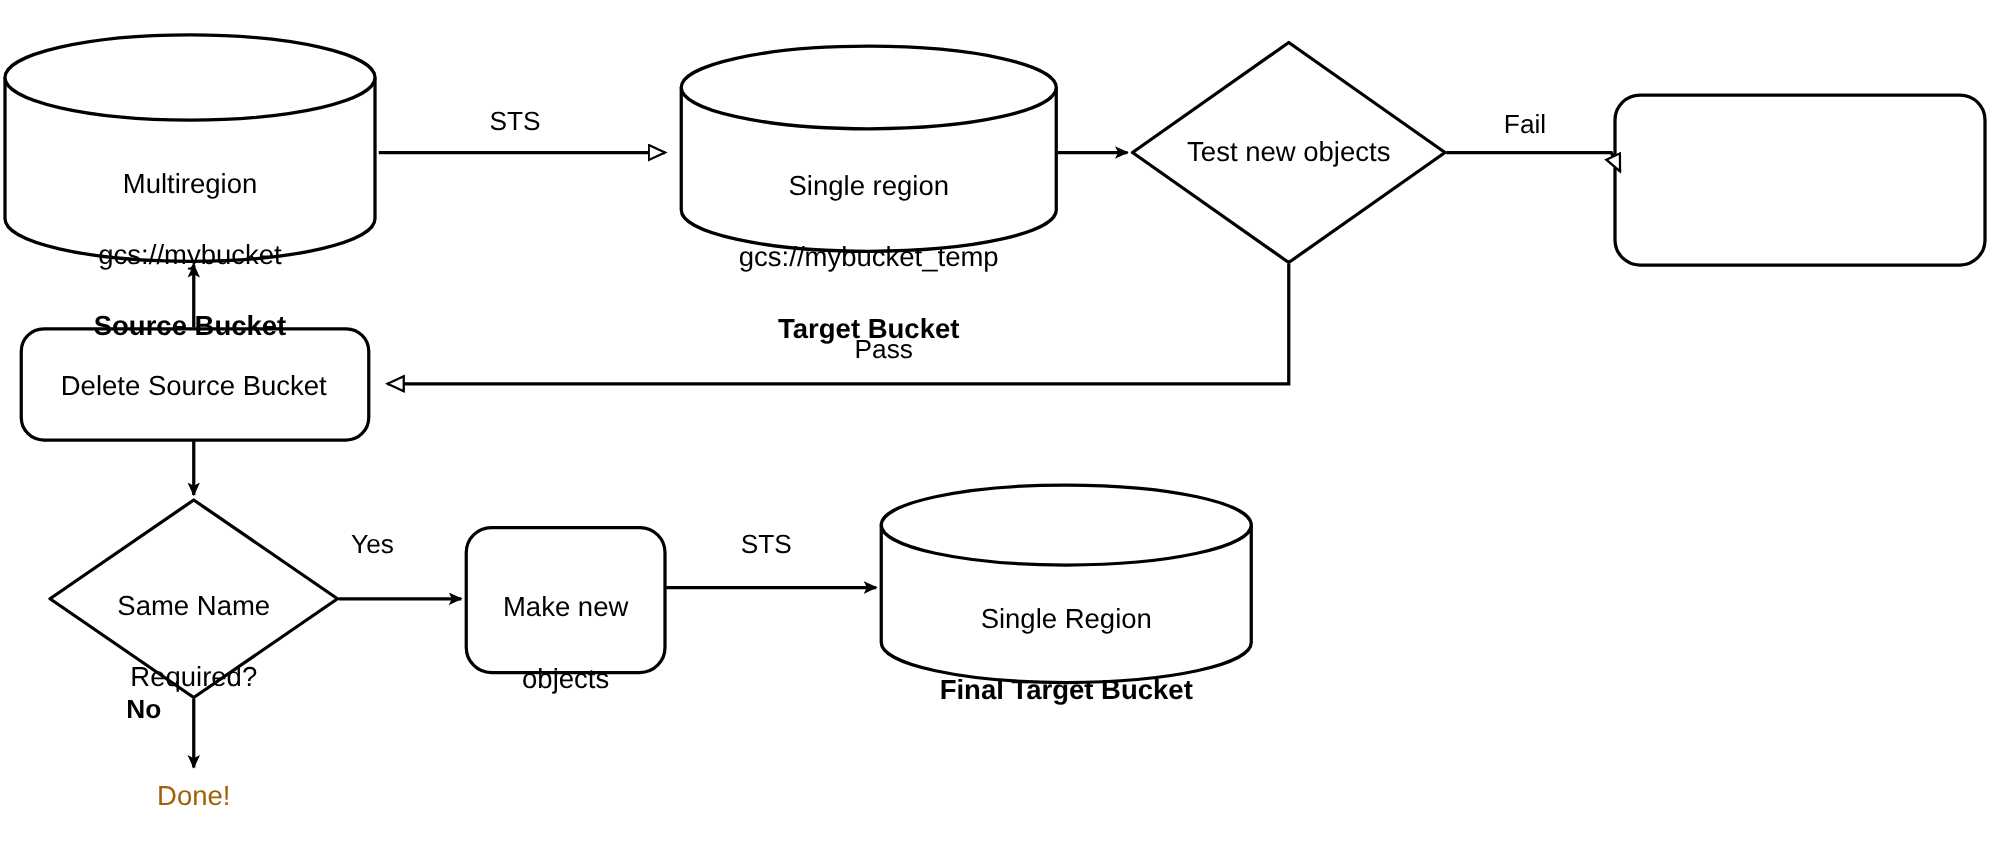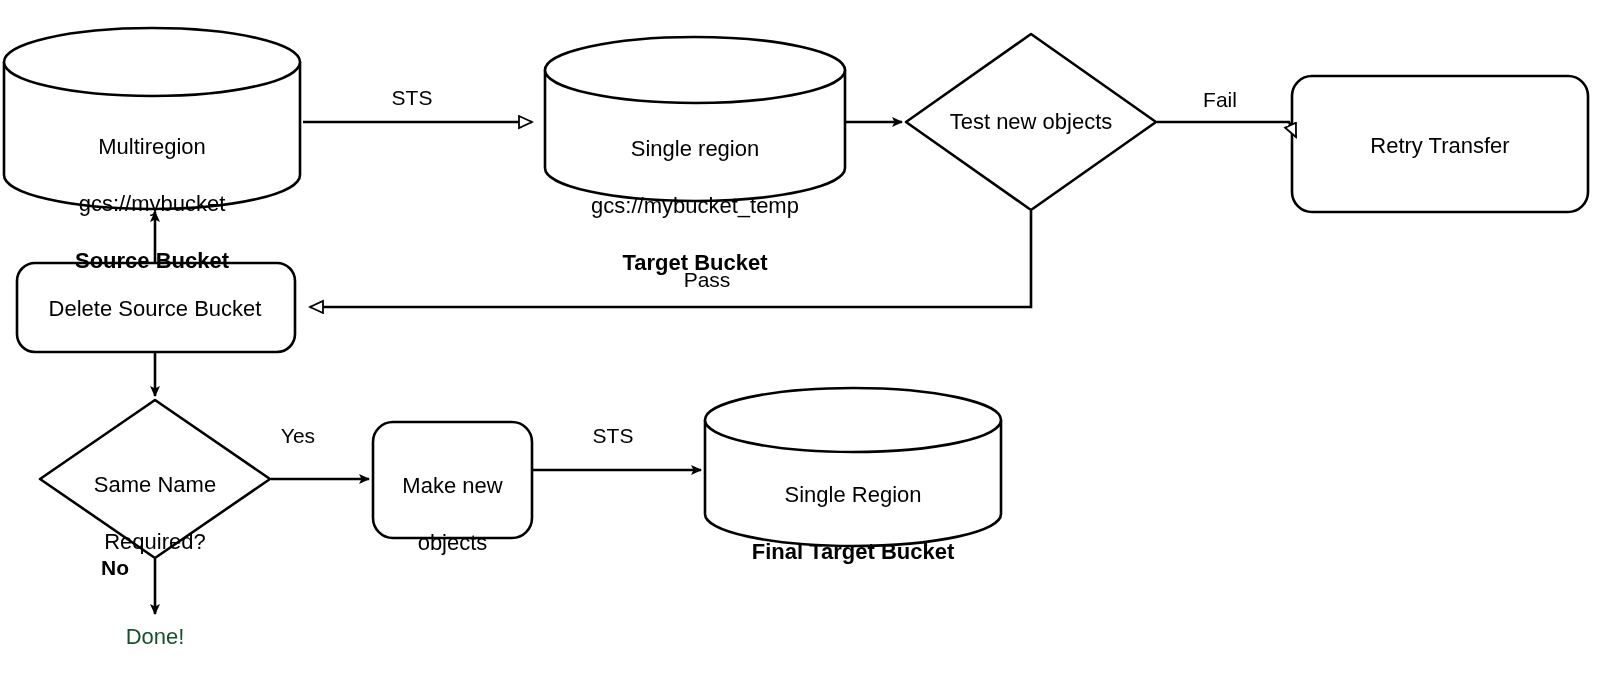--- a/index.html
+++ b/index.html
@@ -38,21 +38,21 @@
   .edge-label {
     position: absolute;
     font-size: 21px;
     color: #000000;
     text-align: center;
     white-space: nowrap;
   }
   .terminal-label {
     position: absolute;
     font-size: 22px;
-    color: #14532d;
+    color: #a16207;
     text-align: center;
     white-space: nowrap;
   }
   .shape-hit {
     position: absolute;
   }
 </style>
 </head>
 <body>
 
@@ -135,21 +135,20 @@
   </div>
 
   <div class="node-label lbl-22" style="left:545px; top:106px; width:300px;">
     <div>Single region</div>
     <div>gcs://mybucket_temp</div>
     <div class="bold">Target Bucket</div>
   </div>
 
   <div class="node-label lbl-22" style="left:906px; top:108px; width:250px;">Test new objects</div>
 
-  <div class="node-label lbl-22" style="left:1292px; top:132px; width:296px;">Retry Transfer</div>
 
   <div class="node-label lbl-22" style="left:17px; top:295px; width:276px;">Delete Source Bucket</div>
 
   <div class="node-label lbl-22" style="left:30px; top:442px; width:250px;">
     <div>Same Name</div>
     <div>Required?</div>
   </div>
 
   <div class="node-label lbl-22" style="left:373px; top:443px; width:159px;">
     <div>Make new</div>

